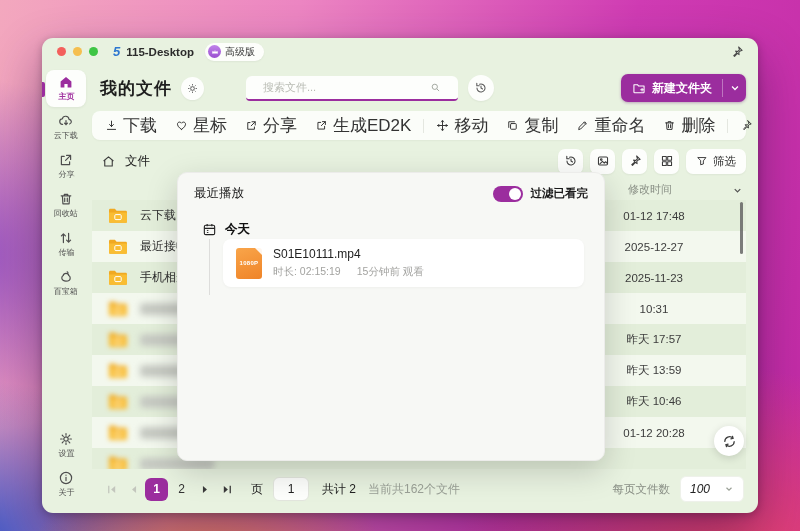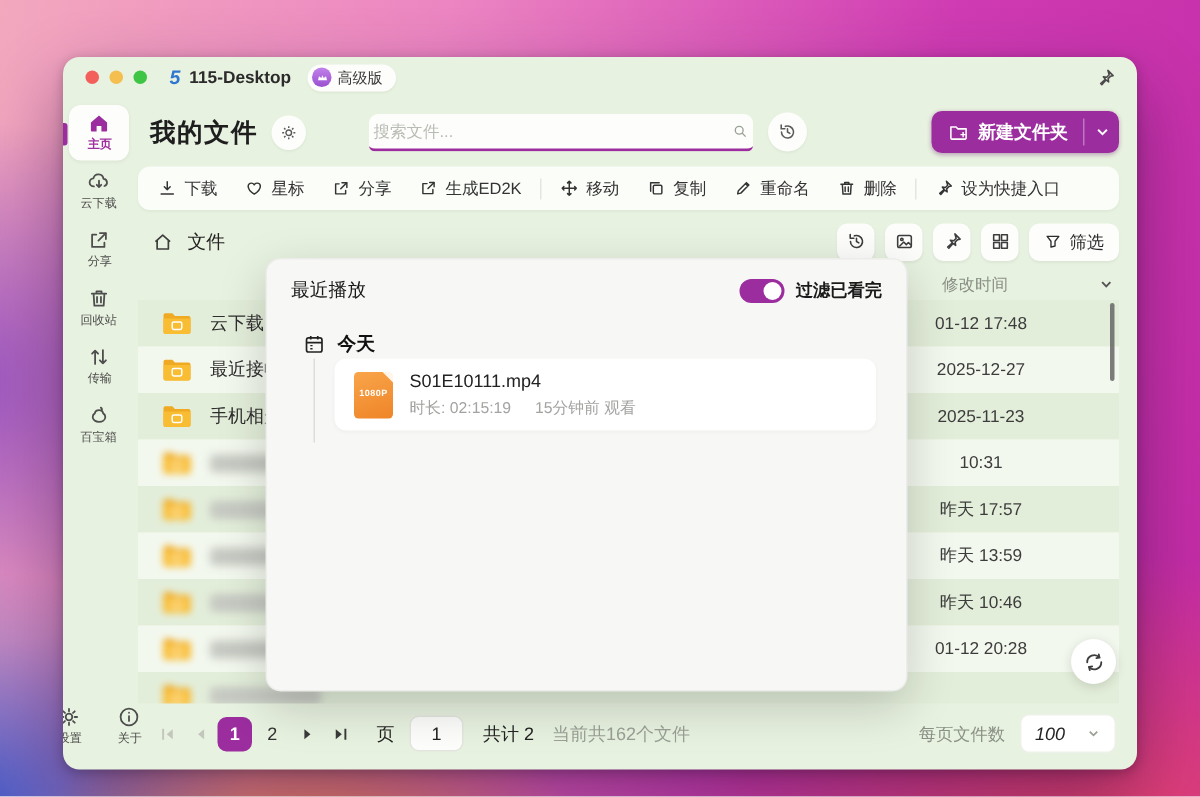--- a/index.html
+++ b/index.html
@@ -49,50 +49,50 @@
   .avatar-wrap { margin-top:26px; display:flex; flex-direction:column; align-items:center; }
   .avatar { width:34px; height:34px; border-radius:50%; overflow:hidden; position:relative;
     background:radial-gradient(circle at 50% 30%, #8cc963 0%, #4f9d44 70%, #3e8e3c 100%); box-shadow:0 1px 3px rgba(0,0,0,.2); }
   .duck-body { position:absolute; left:6px; top:10px; width:22px; height:20px; background:#fdfdf8; border-radius:50%; }
   .duck-beak { position:absolute; left:13px; top:20px; width:9px; height:5px; background:#f0a23c; border-radius:50%; }
   .duck-crown { position:absolute; left:11px; top:3px; width:12px; height:7px; background:#f5c63a;
     clip-path:polygon(0 100%,10% 10%,35% 65%,50% 0,65% 65%,90% 10%,100% 100%); }
   .vip-pill { margin-top:-5px; background:#ffe0e7; color:#f0517c; font-size:7.5px; padding:1px 5px;
     border-radius:6px; position:relative; z-index:2; white-space:nowrap; }
   .name-blur { margin-top:4px; width:26px; height:7px; background:#b9beb4; border-radius:3px; filter:blur(2.5px); }
-  .side-bottom { margin-top:auto; margin-bottom:8px; display:flex; flex-direction:row; align-items:center; }
+  .side-bottom { margin-top:auto; margin-bottom:8px; display:flex; flex-direction:column; align-items:center; }
 
   
   .main { flex:1; display:flex; flex-direction:column; padding:6px 12px 0 2px; min-width:0; }
 
   .hrow { height:34px; display:flex; align-items:center; flex:none; }
   .ptitle { font-size:17px; font-weight:800; color:#1e1e1e; margin-left:8px; letter-spacing:1px;text-align:center; }
   .circle-btn { width:23px; height:23px; border-radius:50%; background:#fdfefc; border:none; display:flex;
     align-items:center; justify-content:center; color:#5a5a5a; margin-left:9px; box-shadow:0 1px 2px rgba(0,0,0,.05); }
   .circle-btn svg{width:13px;height:13px;}
-  .search { margin-left:42px; width:256px; height:25px; background:#fdfefc; border-radius:6px 6px 4px 4px;
-    border-bottom:2px solid #9b2d9e; display:flex; align-items:center; padding:0 3px; }
+  .search { margin-left:42px; width:212px; height:25px; background:#fdfefc; border-radius:6px 6px 4px 4px;
+    border-bottom:2px solid #9b2d9e; display:flex; align-items:center; padding:0 17px; }
   .search-ph { font-size:11px; color:#b9bcb4; flex:1; }
   .search svg { width:11px; height:11px; color:#9aa096; }
   .hist-btn { width:26px; height:26px; margin-left:10px; }
   .hist-btn svg{width:14px;height:14px;}
   .newfolder { margin-left:auto; height:28px; display:flex; background:#9b2d9e; border-radius:7px; overflow:hidden;
     box-shadow:0 1px 3px rgba(100,20,110,.35); }
   .nf-main { display:flex; align-items:center; gap:6px; padding:0 10px 0 11px; color:#fff; }
   .nf-main svg { width:14px; height:14px; }
   .nf-label { font-size:12px; font-weight:700; }
   .nf-split { width:1px; background:rgba(255,255,255,.35); margin:5px 0; }
   .nf-arrow { width:23px; display:flex; align-items:center; justify-content:center; color:#fff; }
   .nf-arrow svg{width:10px;height:10px;}
 
   .toolbar { margin-top:6px; height:29px; background:#fbfdf9; border-radius:8px; display:flex; align-items:center;
     padding:0 4px; flex:none; box-shadow:0 1px 2px rgba(0,0,0,.04); }
   .tb-btn { display:flex; align-items:center; gap:5px; padding:0 9px; height:100%; color:#333; background:none; border:none; }
   .tb-btn svg { width:13px; height:13px; flex:none; }
-  .tb-lb { font-size:11px; white-space:nowrap; }
+  .tb-lb { font-size:17px; white-space:nowrap; }
   .tb-div { width:1px; height:14px; background:#e4e7e0; margin:0 3px; flex:none; }
 
   .crumbrow { margin-top:7px; height:28px; display:flex; align-items:center; flex:none; }
   .crumb-home { margin-left:9px; width:15px; height:15px; color:#3d3d3d; }
   .crumb-home svg{width:15px;height:15px;}
   .crumb-path { margin-left:9px; font-size:12.5px; color:#222; }
   .viewbtns { margin-left:auto; display:flex; align-items:center; gap:7px; }
   .vbtn { width:25px; height:25px; border-radius:7px; background:#fdfefc; border:none; display:flex; align-items:center;
     justify-content:center; color:#3d3d3d; box-shadow:0 1px 2px rgba(0,0,0,.05); }
   .vbtn svg{width:14px;height:14px;}

